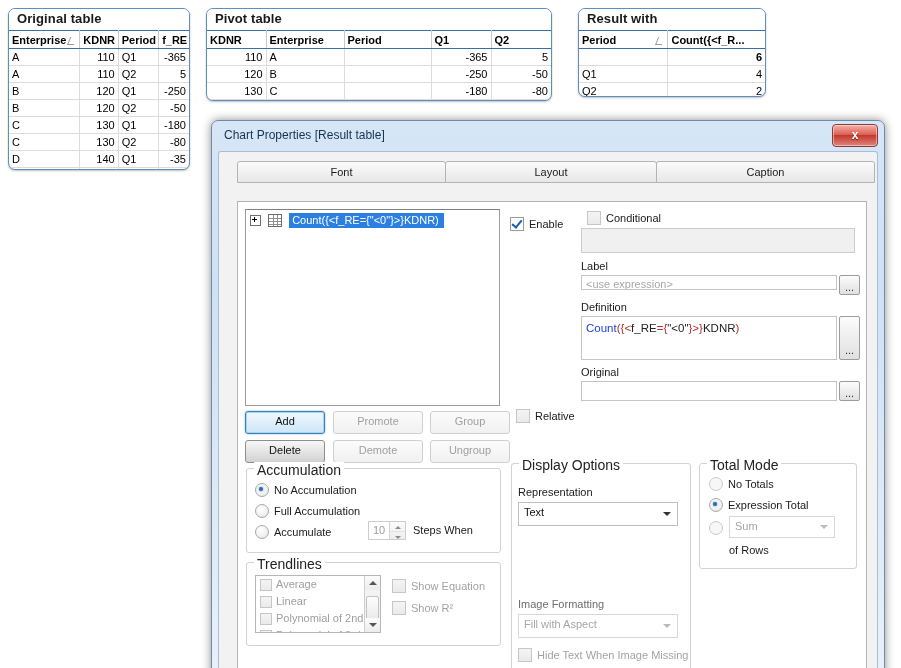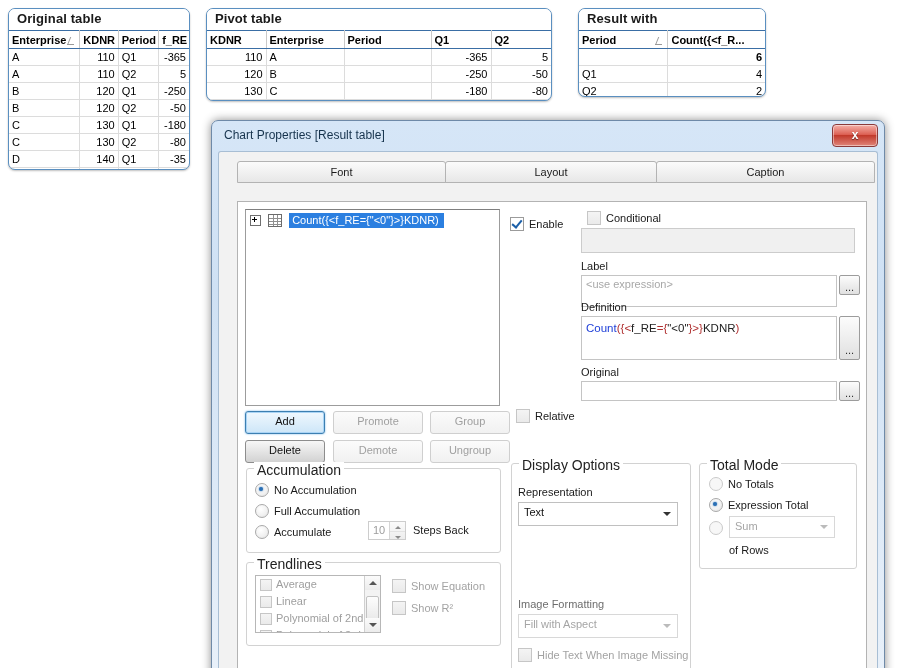--- a/index.html
+++ b/index.html
@@ -349,21 +349,21 @@
 
       <div class="row" style="left:272px;top:15px;">
         <span class="chk on"></span><span class="lbl">Enable</span>
       </div>
       <div class="row" style="left:349px;top:9px;">
         <span class="chk dis"></span><span class="lbl">Conditional</span>
       </div>
       <div class="tbox dis" style="left:343px;top:26px;width:274px;height:25px;"></div>
 
       <div class="fieldlab" style="left:343px;top:58px;">Label</div>
-      <div class="tbox ph" style="left:343px;top:73px;width:256px;height:32px;">&lt;use expression&gt;</div>
+      <div class="tbox ph" style="left:343px;top:73px;width:256px;height:15px;">&lt;use expression&gt;</div>
       <div class="elbtn" style="left:601px;top:73px;height:20px;line-height:14px;padding-top:4px;box-sizing:border-box;">...</div>
 
       <div class="fieldlab" style="left:343px;top:99px;">Definition</div>
       <div class="tbox" style="left:343px;top:114px;width:256px;height:44px;padding:5px 4px;">
         <span class="defcode">
           <span class="c-fn">Count</span><span class="c-pn">(</span><span class="c-pn">{</span><span class="c-pn">&lt;</span><span class="c-id">f_RE</span><span class="c-pn">=</span><span class="c-pn">{</span><span class="c-id">"&lt;0"</span><span class="c-pn">}</span><span class="c-pn">&gt;</span><span class="c-pn">}</span><span class="c-id">KDNR</span><span class="c-pn">)</span>
         </span>
       </div>
       <div class="elbtn" style="left:601px;top:114px;height:44px;line-height:14px;padding-top:26px;box-sizing:border-box;">...</div>
 
@@ -386,21 +386,21 @@
         <div class="row" style="left:8px;top:56px;">
           <span class="rad"></span><span class="lbl">Accumulate</span>
         </div>
         <div class="spin" style="left:121px;top:52px;width:38px;height:19px;">
           <span class="v">10</span>
           <span class="btns">
             <span class="up"></span>
             <span class="dn"></span>
           </span>
         </div>
-        <div class="lbl" style="position:absolute;left:166px;top:55px;">Steps Back</div>
+        <div class="lbl" style="position:absolute;left:166px;top:55px;">Steps When</div>
       </div>
 
       <div class="gbox" style="left:8px;top:360px;width:253px;height:82px;">
         <div class="glab">Trendlines</div>
         <div class="listbox" style="left:8px;top:12px;width:124px;height:56px;">
           <div class="it"><span class="chk dis" style="width:10px;height:10px;margin-right:4px;"></span><span>Average</span></div>
           <div class="it"><span class="chk dis" style="width:10px;height:10px;margin-right:4px;"></span><span>Linear</span></div>
           <div class="it"><span class="chk dis" style="width:10px;height:10px;margin-right:4px;"></span><span>Polynomial of 2nd d</span></div>
           <div class="it"><span class="chk dis" style="width:10px;height:10px;margin-right:4px;"></span><span>Polynomial of 3rd d</span></div>
           <div class="lbscroll">

